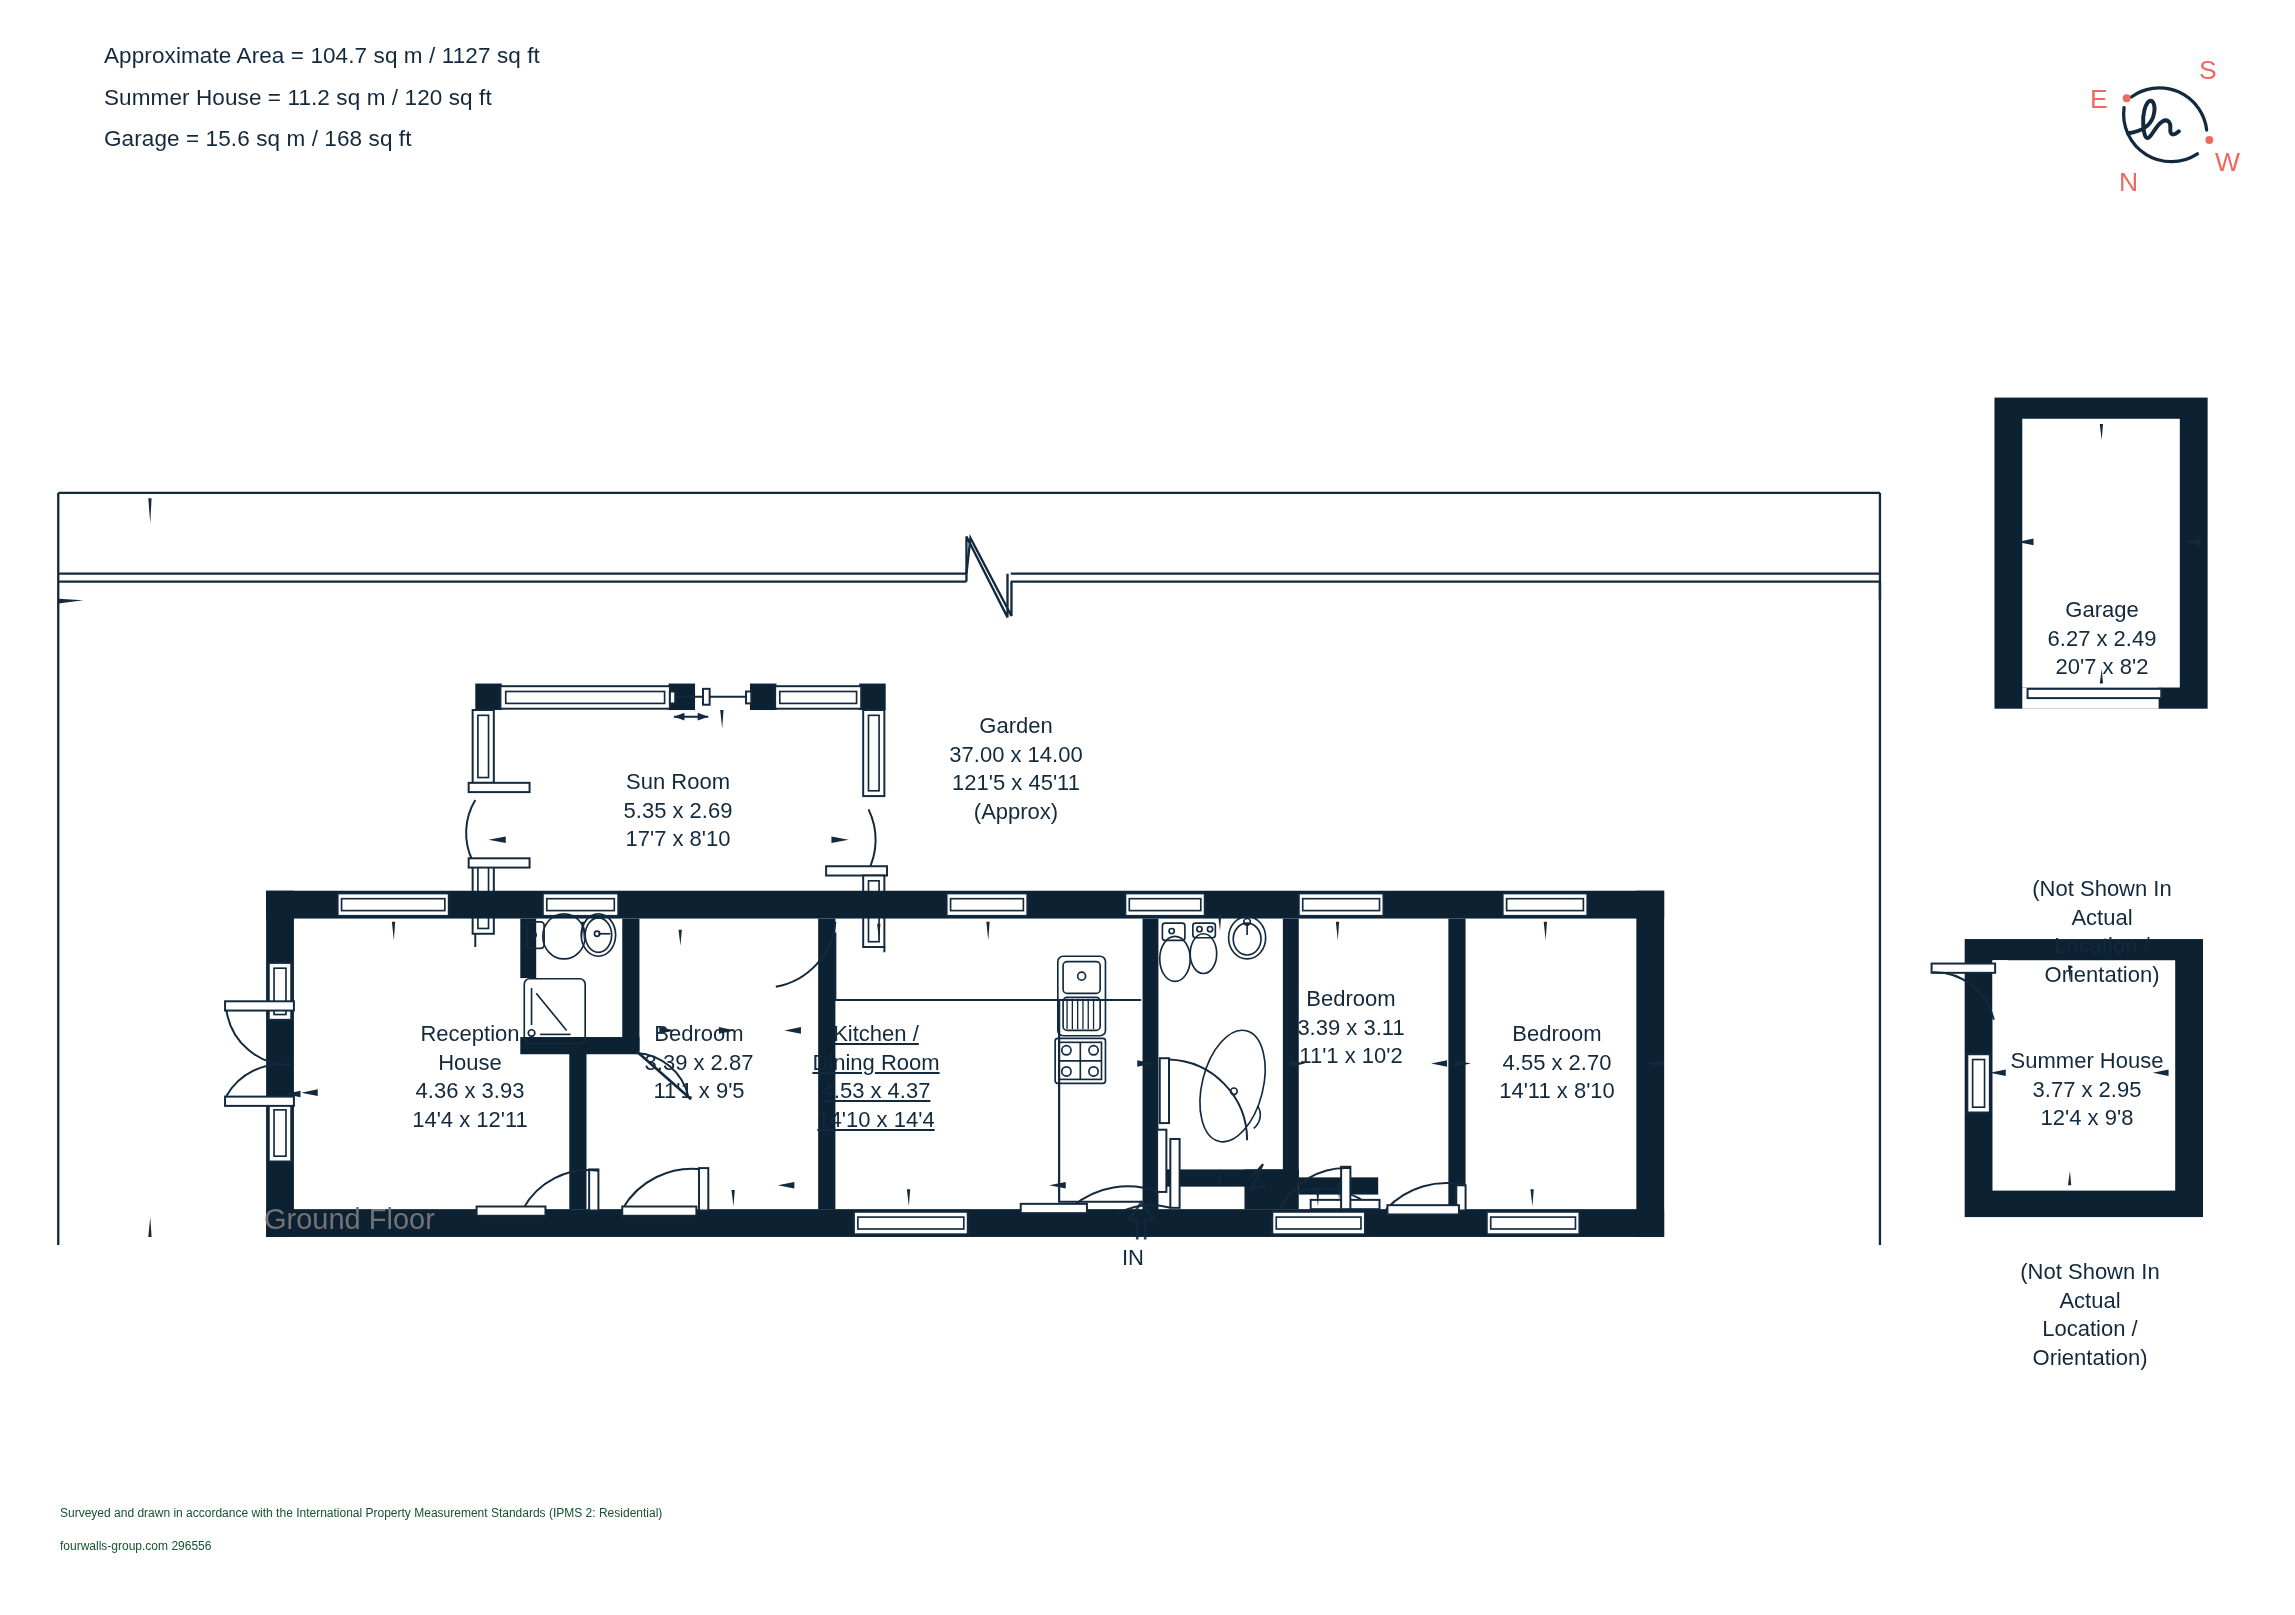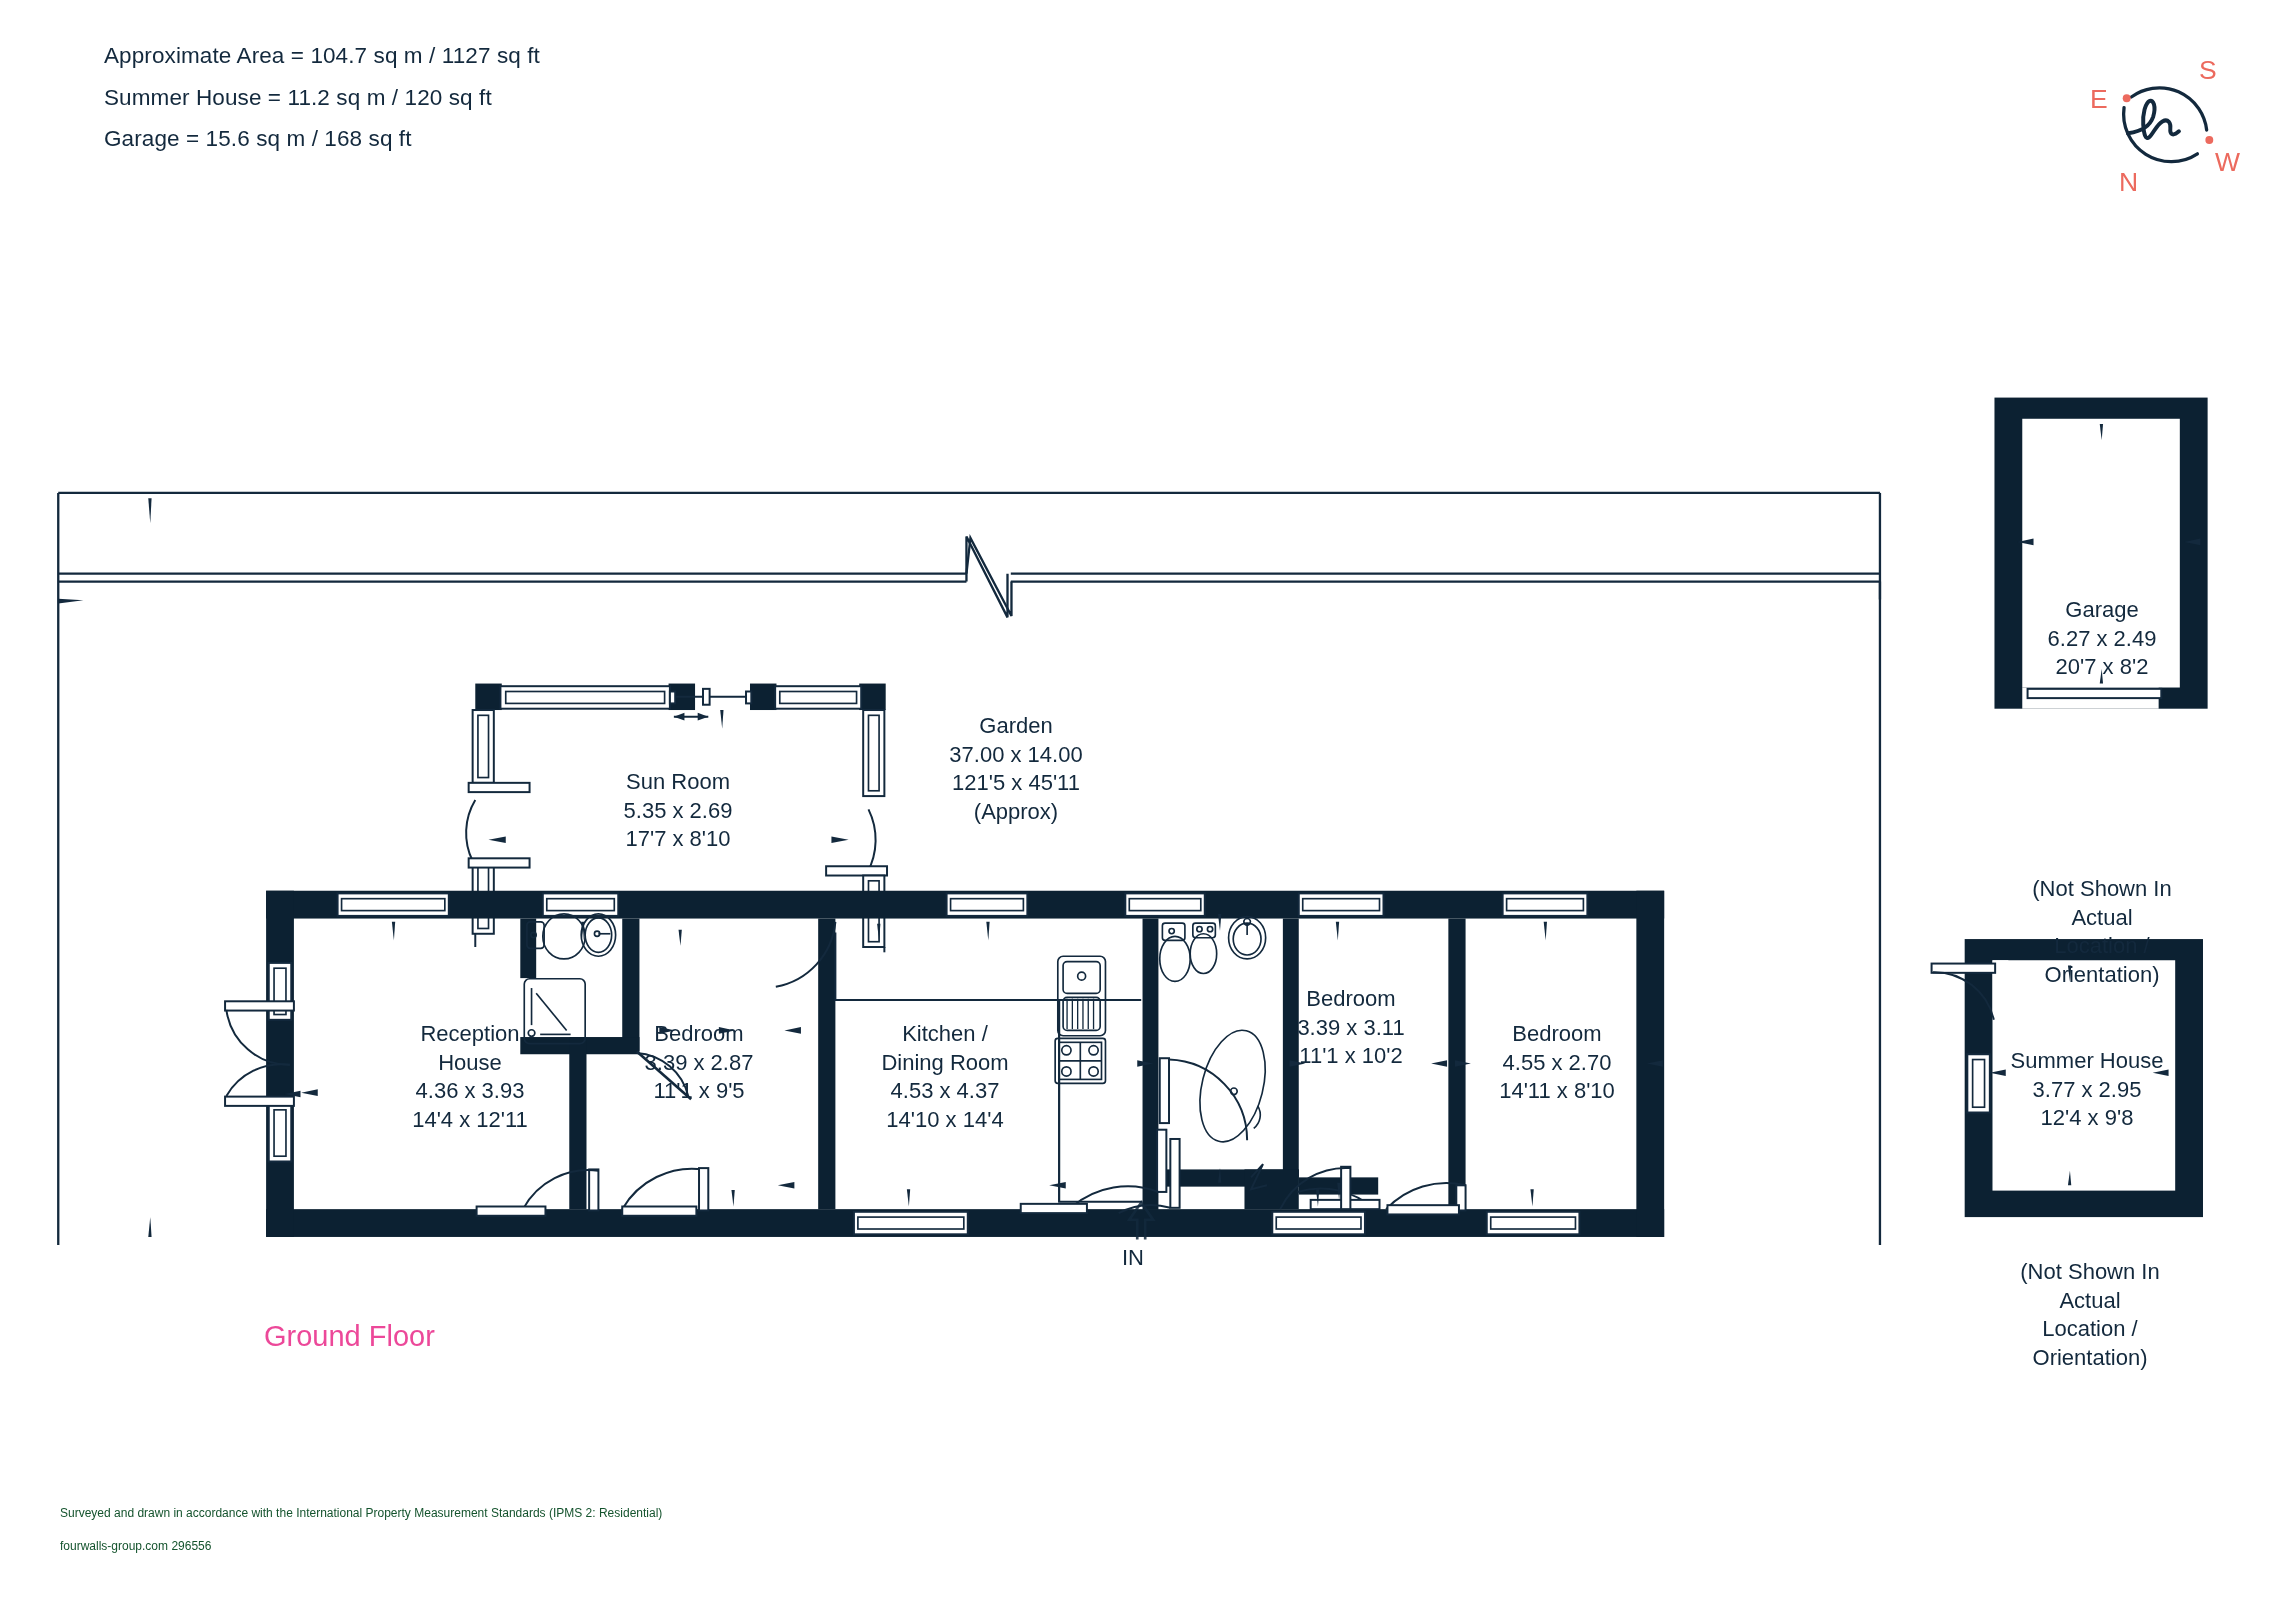--- a/index.html
+++ b/index.html
@@ -67,23 +67,23 @@
   .note{
     position:absolute;
     text-align:center;
     font-size:22px;
     line-height:1.30;
     color:#13293d;
     transform:translateX(-50%);
   }
   #floor-title{
     position:absolute;
-    left:264px; top:1320px;
+    left:264px; top:1203px;
     font-size:29px;
-    color:#ec4899;
+    color:#737373;
   }
   #in-label{
     position:absolute;
     left:1122px; top:1245px;
     font-size:22px;
     color:#13293d;
   }
   
   #footer{
     position:absolute;
@@ -461,21 +461,21 @@
     <span class="rdim">4.36 x 3.93</span>
     <span class="rdim">14'4 x 12'11</span>
   </div>
 
   <div class="rlabel" style="left:699px; top:1020px;">
     <span class="rname">Bedroom</span>
     <span class="rdim">3.39 x 2.87</span>
     <span class="rdim">11'1 x 9'5</span>
   </div>
 
-  <div class="rlabel" style="left:945px; top:1020px;">
+  <div class="rlabel" style="left:876px; top:1020px;text-decoration:underline;">
     <span class="rname">Kitchen /</span>
     <span class="rname">Dining Room</span>
     <span class="rdim">4.53 x 4.37</span>
     <span class="rdim">14'10 x 14'4</span>
   </div>
 
   <div class="rlabel" style="left:1351px; top:985px;">
     <span class="rname">Bedroom</span>
     <span class="rdim">3.39 x 3.11</span>
     <span class="rdim">11'1 x 10'2</span>

